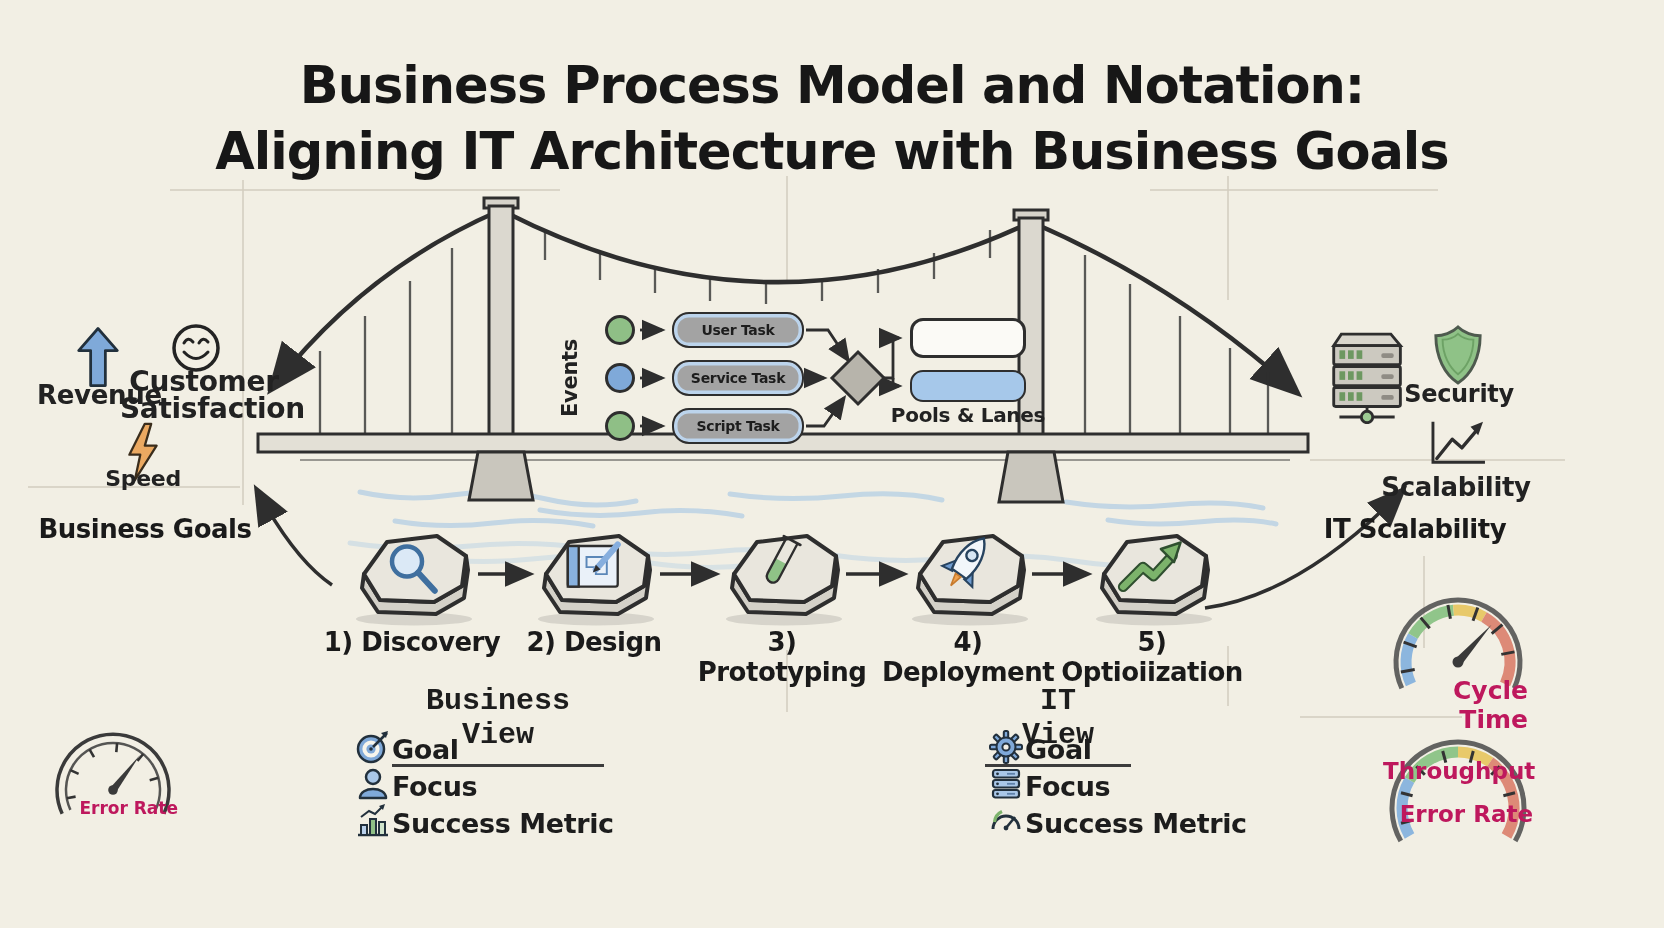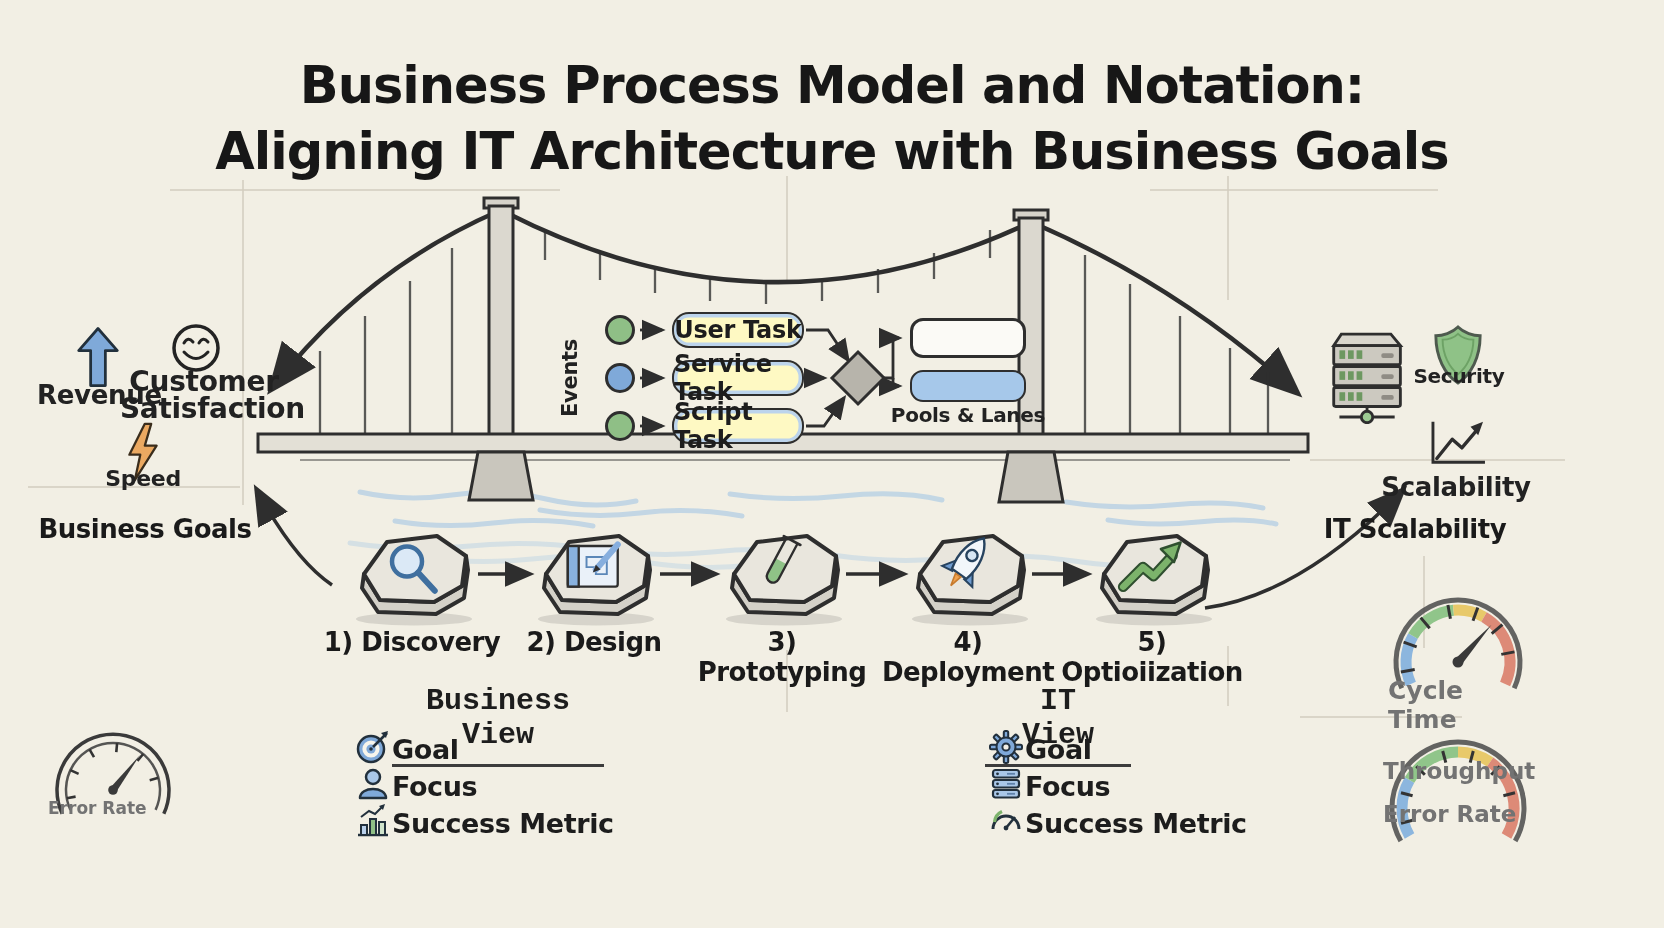--- a/index.html
+++ b/index.html
@@ -5,29 +5,29 @@
   * { margin:0; padding:0; box-sizing:border-box; }
   html,body { background:#e8e4d8; }
   body { font-family:"DejaVu Sans", sans-serif; }
   .canvas { position:relative; width:1664px; height:928px; background:#f2efe4; overflow:hidden; color:#1d1d1d; }
   .t { position:absolute; }
   svg { display:block; }
   .title-line { width:1664px; text-align:center; font-weight:700; font-size:51px; letter-spacing:-1px; color:#171717;margin-top:22px; }
   .cap { font-weight:600; color:#222; text-align:center; letter-spacing:-0.3px; }
   .h-big { font-weight:700; font-size:26px; color:#1a1a1a; text-align:center; letter-spacing:-0.5px; }
   .ev-circle { position:absolute; width:30px; height:30px; border-radius:50%; border:3px solid #2e2e2e; }
-  .pill { position:absolute; width:132px; height:36px; background:#fef9c3; border:2.5px solid #2e2e2e; border-radius:17px;
-          box-shadow: inset 0 0 0 3.5px #bcd4ec; font-size:24px; font-weight:600; color:#1d1d1d;
+  .pill { position:absolute; width:132px; height:36px; background:#a3a3a3; border:2.5px solid #2e2e2e; border-radius:17px;
+          box-shadow: inset 0 0 0 3.5px #bcd4ec; font-size:14px; font-weight:600; color:#1d1d1d;
           display:flex; align-items:center; justify-content:center; letter-spacing:-0.3px; }
   .pool-rect { position:absolute; border:3px solid #2e2e2e; border-radius:13px; }
   .view-row { position:absolute; display:flex; align-items:flex-end; gap:1px; height:34px; }
   .view-row .vlabel { font-size:27px; font-weight:600; color:#1d1d1d; letter-spacing:-0.4px; }
   .underlined { display:inline-block; border-bottom:3.5px solid #3c3c3c; padding:0 10px 12px 10px;font-family:Liberation Mono, monospace; }
   .step-label { width:190px; text-align:center; font-size:26px; font-weight:600; color:#1a1a1a; letter-spacing:-0.5px; }
-  .gauge-label { text-align:left; font-weight:600; color:#737373; }
+  .gauge-label { text-align:right; font-weight:600; color:#be185d; }
 </style>
 </head>
 <body>
 
 <div class="canvas">
 
   <svg class="t" style="left:0;top:0" width="1664" height="928" viewBox="0 0 1664 928">
     <defs>
       <marker id="arr" markerWidth="10" markerHeight="9" refX="7.2" refY="4" orient="auto">
         <path d="M0,0.3 L8.5,4 L0,7.7 z" fill="#2e2e2e"></path>
@@ -164,21 +164,21 @@
         <rect x="56" y="68" width="13" height="5" rx="2"></rect>
       </g>
     <path d="M41,80 V86 M12,91 H70" stroke="#2e2e2e" stroke-width="3"></path>
     <circle cx="41" cy="91" r="6" fill="#9ccb92" stroke="#2e2e2e" stroke-width="3"></circle>
   </svg>
 
   <svg class="t" style="left:1432px;top:324px" width="52" height="62" viewBox="0 0 54 64">
     <path d="M27,3 C33,9 43,12 50,12 C50,34 41,52 27,61 C13,52 4,34 4,12 C11,12 21,9 27,3 Z" fill="#8fc287" stroke="#4e5a4e" stroke-width="3"></path>
     <path d="M27,10 C31,14 38,16 43,16 C43,32 36,45 27,52 C18,45 11,32 11,16 C16,16 23,14 27,10 Z" fill="none" stroke="#6da265" stroke-width="2"></path>
   </svg>
-  <div class="t cap" style="left:1399px;top:364px;width:120px;font-size:20px">Security</div>
+  <div class="t cap" style="left:1399px;top:380px;width:120px;font-size:24px">Security</div>
 
   <svg class="t" style="left:1427px;top:418px" width="62" height="52" viewBox="0 0 64 54">
     <path d="M6,4 V46 H60" fill="none" stroke="#2e2e2e" stroke-width="3"></path>
     <polyline points="10,42 26,22 36,31 52,12" fill="none" stroke="#2e2e2e" stroke-width="3.5" stroke-linecap="round" stroke-linejoin="round"></polyline>
     <polygon points="58,4 45,9 53,18" fill="#2e2e2e"></polygon>
   </svg>
   <div class="t cap" style="left:1376px;top:472px;width:160px;font-size:26px">Scalability</div>
 
   <div class="t h-big" style="left:1300px;top:514px;width:230px">IT Scalability</div>
 

